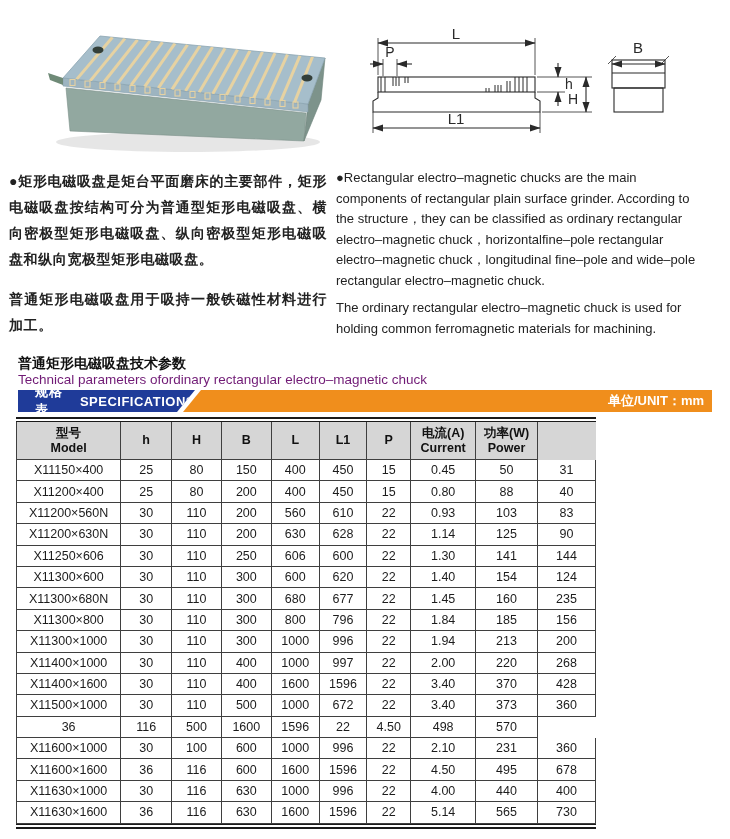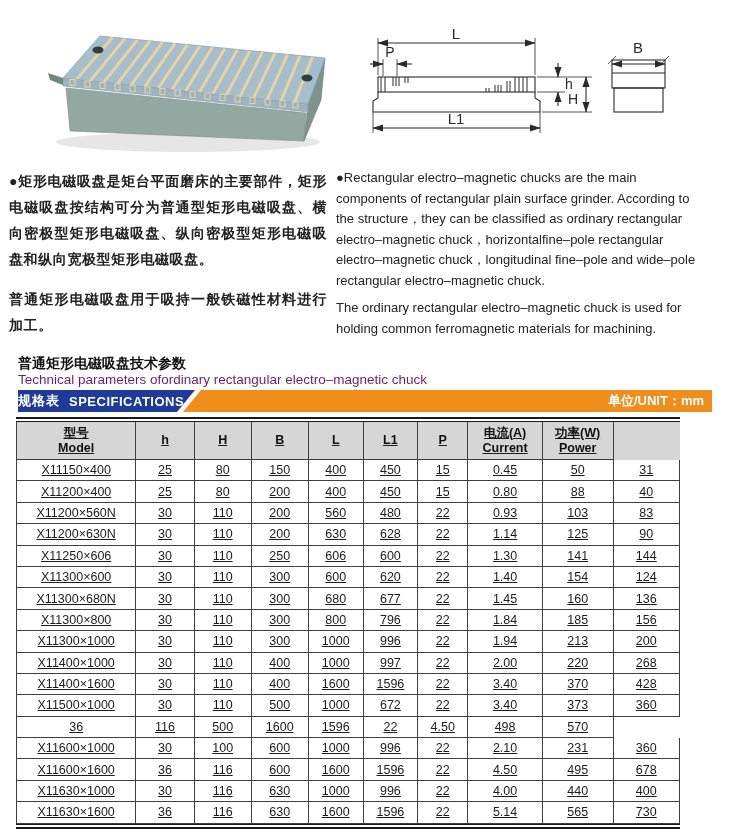--- a/index.html
+++ b/index.html
@@ -25,28 +25,28 @@
   .sec-cn { font-size:14px; font-weight:bold; line-height:17px; color:#111; }
   .sec-en { font-size:13.5px; line-height:16px; color:#701a75; }
 
   
   .banner { position:absolute; top:390px; left:18px; width:694px; height:22px;
             background:var(--orange,#F08E1C); }
   .banner .blue-gap { position:absolute; left:0; top:0; height:100%; width:183px;
             background:#ffffff; clip-path:polygon(0 0,100% 0,calc(100% - 18px) 100%,0 100%); }
   .banner .blue { position:absolute; left:0; top:0; height:100%; width:177px;
             background:var(--blue,#1F3B99); clip-path:polygon(0 0,100% 0,calc(100% - 18px) 100%,0 100%);
-            display:flex; align-items:center; padding-left:0; box-sizing:border-box; color:#fff; }
+            display:flex; align-items:center; padding-left:17px; box-sizing:border-box; color:#fff; }
   .banner .blue .cn { font-size:13px; font-weight:bold; letter-spacing:1px; }
   .banner .blue .en { font-size:13px; font-weight:bold; margin-left:9px; letter-spacing:.5px; }
   .banner .unit { position:absolute; right:8px; top:0; height:100%; display:flex;
             align-items:center; color:#fff; font-weight:bold; font-size:13px; }
 
   
-  .tbl-wrap { position:absolute; top:417px; left:16px; width:664px;text-decoration:underline; }
+  .tbl-wrap { position:absolute; top:417px; left:16px; width:580px; }
   .dbl { height:2px; border-top:2.5px solid #1a1a1a; border-bottom:1px solid #1a1a1a; background:#fff; }
   .dbl.bottom { border-top:1px solid #1a1a1a; border-bottom:2.5px solid #1a1a1a; }
   .tbl { border-left:1px solid #3f3f3f; }
   :root { --cols: 18% 8.8% 8.6% 8.6% 8.3% 8.2% 7.6% 11.2% 10.7% 10%; }
   .thead { display:grid; grid-template-columns:var(--cols); background:#d6d6d6; }
   .tr    { display:grid; grid-template-columns:var(--cols); height:21.4px; }
   .th { height:37px; display:flex; flex-direction:column; align-items:center; justify-content:center;
         border-right:1px solid #3f3f3f; border-bottom:1px solid #3f3f3f;
         font-weight:bold; font-size:12.5px; line-height:15px; color:#111; }
   .th .hl2:empty { display:none; }
@@ -275,21 +275,21 @@
           <div class="td c7">0.80</div>
           <div class="td c8">88</div>
           <div class="td c9">40</div>
         </div>
         <div class="tr">
           <div class="td c0">X11200×560N</div>
           <div class="td c1">30</div>
           <div class="td c2">110</div>
           <div class="td c3">200</div>
           <div class="td c4">560</div>
-          <div class="td c5">480</div>
+          <div class="td c5">610</div>
           <div class="td c6">22</div>
           <div class="td c7">0.93</div>
           <div class="td c8">103</div>
           <div class="td c9">83</div>
         </div>
         <div class="tr">
           <div class="td c0">X11200×630N</div>
           <div class="td c1">30</div>
           <div class="td c2">110</div>
           <div class="td c3">200</div>
@@ -327,21 +327,21 @@
         <div class="tr">
           <div class="td c0">X11300×680N</div>
           <div class="td c1">30</div>
           <div class="td c2">110</div>
           <div class="td c3">300</div>
           <div class="td c4">680</div>
           <div class="td c5">677</div>
           <div class="td c6">22</div>
           <div class="td c7">1.45</div>
           <div class="td c8">160</div>
-          <div class="td c9">136</div>
+          <div class="td c9">235</div>
         </div>
         <div class="tr">
           <div class="td c0">X11300×800</div>
           <div class="td c1">30</div>
           <div class="td c2">110</div>
           <div class="td c3">300</div>
           <div class="td c4">800</div>
           <div class="td c5">796</div>
           <div class="td c6">22</div>
           <div class="td c7">1.84</div>

